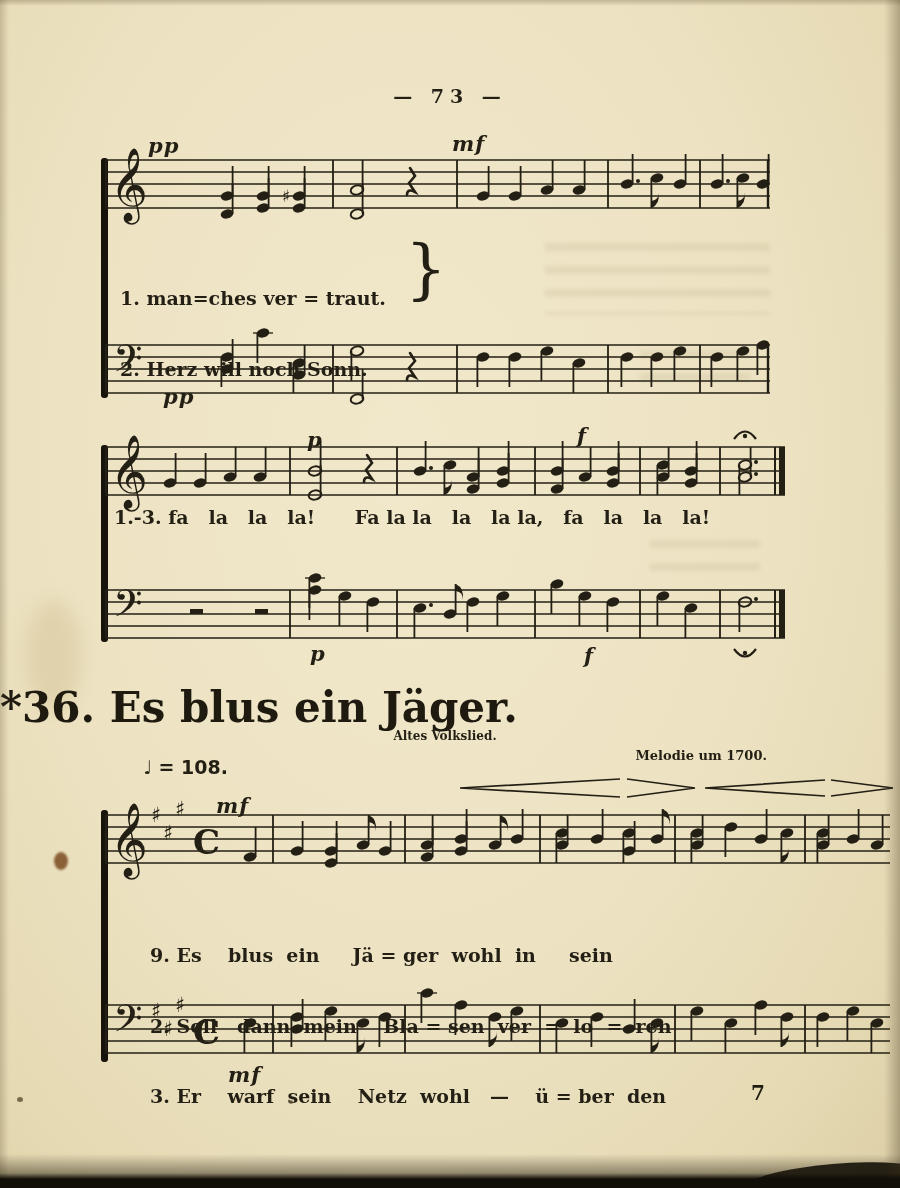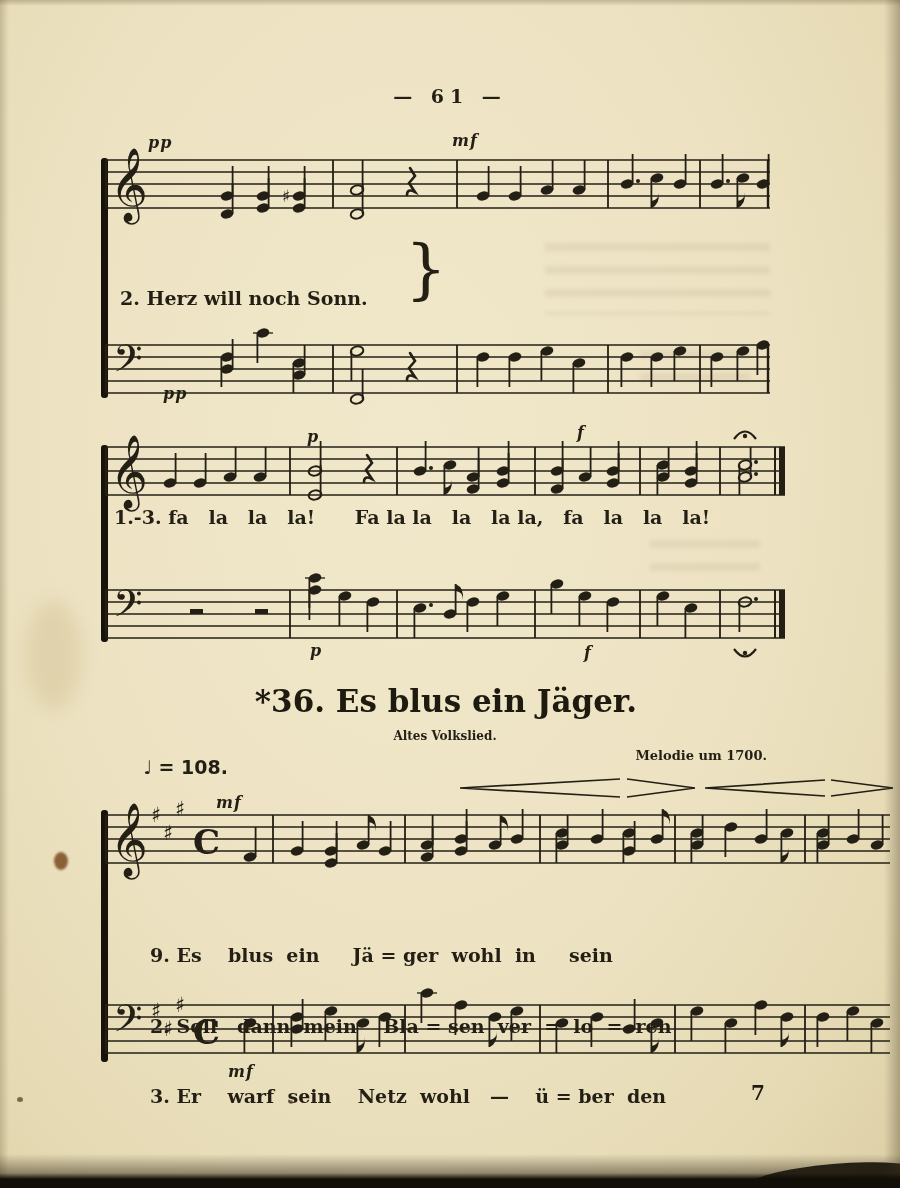--- a/index.html
+++ b/index.html
@@ -4,26 +4,26 @@
 <style>
   html,body{margin:0;padding:0;}
   body{width:900px;height:1188px;overflow:hidden;font-family:"DejaVu Serif",serif;}
   #page{position:relative;width:900px;height:1188px;
     background:radial-gradient(ellipse at 45% 38%, #f1e8cb 0%, #ede3c3 50%, #e6dab4 82%, #dccfa6 100%);}
   .abs{position:absolute;}
   .ink{color:#231f14;}
   .hdr{font-size:19px;font-weight:bold;letter-spacing:6px;text-align:center;left:0;right:0;top:85px;}
   .staff{position:absolute;overflow:visible;}
   .sysbar{position:absolute;width:7px;background:#17130b;border-radius:3px;}
-  .dyn{position:absolute;font-style:italic;font-weight:bold;font-size:16px;color:#231f14;
+  .dyn{position:absolute;font-style:italic;font-weight:bold;font-size:21px;color:#231f14;
     font-family:"DejaVu Serif",serif;letter-spacing:1px;}
   .lyr{position:absolute;font-weight:bold;font-size:19px;color:#231f14;white-space:pre;}
   .verses{line-height:23.5px;}
   .brace{position:absolute;font-size:66px;font-weight:400;color:#231f14;line-height:66px;}
-  .title{position:absolute;left:0;right:8px;top:683px;text-align:center;font-size:31px;font-weight:bold;color:#1e1a10;}
+  .title{position:absolute;left:0;right:8px;top:683px;font-size:42px;font-weight:bold;color:#1e1a10;}
   .subtitle{position:absolute;left:0;right:10px;top:729px;text-align:center;font-size:12px;font-weight:bold;color:#231f14;}
   .tempo{position:absolute;left:143px;top:756px;font-size:19px;font-weight:bold;color:#231f14;font-family:"DejaVu Sans",sans-serif;}
   .credits{position:absolute;right:133px;top:746px;text-align:center;font-size:13px;font-weight:bold;color:#231f14;line-height:19.5px;}
   .footer{position:absolute;left:751px;top:1081px;font-size:20px;font-weight:bold;color:#1e1a10;}
   .edge-top{left:0;right:0;top:0;height:6px;background:linear-gradient(to bottom,rgba(90,75,45,.30),rgba(90,75,45,0));}
   .edge-left{left:0;top:0;bottom:0;width:9px;background:linear-gradient(to right,rgba(90,75,45,.25),rgba(90,75,45,0));}
   .edge-right{right:0;top:0;bottom:0;width:16px;background:linear-gradient(to left,rgba(70,58,34,.35),rgba(70,58,34,0));}
   .edge-bottom{left:0;right:0;bottom:0;height:34px;
     background:linear-gradient(to top,#120e08 0,#120e08 9px,rgba(40,32,16,.45) 15px,rgba(40,32,16,0) 100%);}
   .corner-wedge{right:-24px;bottom:-8px;width:180px;height:32px;background:#14100a;border-radius:50%;
@@ -41,21 +41,21 @@
 </head>
 <body>
 
 <div id="page">
 
   <div class="abs blotch"></div>
   <div class="abs ghost g1"></div>
   <div class="abs ghost g2"></div>
   <div class="abs ghost g3"></div>
 
-  <div class="abs hdr ink">—  61  —</div>
+  <div class="abs hdr ink">—  73  —</div>
 
   <div class="sysbar" style="left:101px;top:158px;height:240px;"></div>
   <svg class="staff" style="left:105px;top:120px;" width="665" height="130" viewBox="0 0 665 130">
       <line x1="0" y1="40" x2="665" y2="40" stroke="#231f14" stroke-width="1.3"></line>
       <line x1="0" y1="52" x2="665" y2="52" stroke="#231f14" stroke-width="1.3"></line>
       <line x1="0" y1="64" x2="665" y2="64" stroke="#231f14" stroke-width="1.3"></line>
       <line x1="0" y1="76" x2="665" y2="76" stroke="#231f14" stroke-width="1.3"></line>
       <line x1="0" y1="88" x2="665" y2="88" stroke="#231f14" stroke-width="1.3"></line>
       <line x1="0.9" y1="40" x2="0.9" y2="88" stroke="#231f14" stroke-width="2"></line>
       <text x="5" y="86" font-size="64" fill="#231f14" font-family="&quot;DejaVu Sans&quot;,sans-serif">𝄞</text>
@@ -155,20 +155,21 @@
       <ellipse cx="638" cy="46" rx="6.4" ry="4.5" transform="rotate(-14 638 46)" fill="#231f14"></ellipse>
       <line x1="632.4" y1="46" x2="632.4" y2="76" stroke="#231f14" stroke-width="1.8"></line>
       <ellipse cx="658" cy="40" rx="6.4" ry="4.5" transform="rotate(-14 658 40)" fill="#231f14"></ellipse>
       <line x1="652.4" y1="40" x2="652.4" y2="70" stroke="#231f14" stroke-width="1.8"></line>
     </svg>
   <div class="dyn" style="left:148px;top:133px;">pp</div>
   <div class="dyn" style="left:452px;top:131px;">mf</div>
   <div class="dyn" style="left:163px;top:384px;">pp</div>
 
   <div class="lyr verses" style="left:120px;top:240px;">
+    <div>1. man=ches ver = traut.</div>
     <div>2. Herz will noch Sonn.</div>
   </div>
   <div class="brace" style="left:405px;top:236px;">}</div>
 
   <div class="sysbar" style="left:101px;top:445px;height:197px;"></div>
   <svg class="staff" style="left:105px;top:407px;" width="680" height="130" viewBox="0 0 680 130">
       <line x1="0" y1="40" x2="680" y2="40" stroke="#231f14" stroke-width="1.3"></line>
       <line x1="0" y1="52" x2="680" y2="52" stroke="#231f14" stroke-width="1.3"></line>
       <line x1="0" y1="64" x2="680" y2="64" stroke="#231f14" stroke-width="1.3"></line>
       <line x1="0" y1="76" x2="680" y2="76" stroke="#231f14" stroke-width="1.3"></line>

